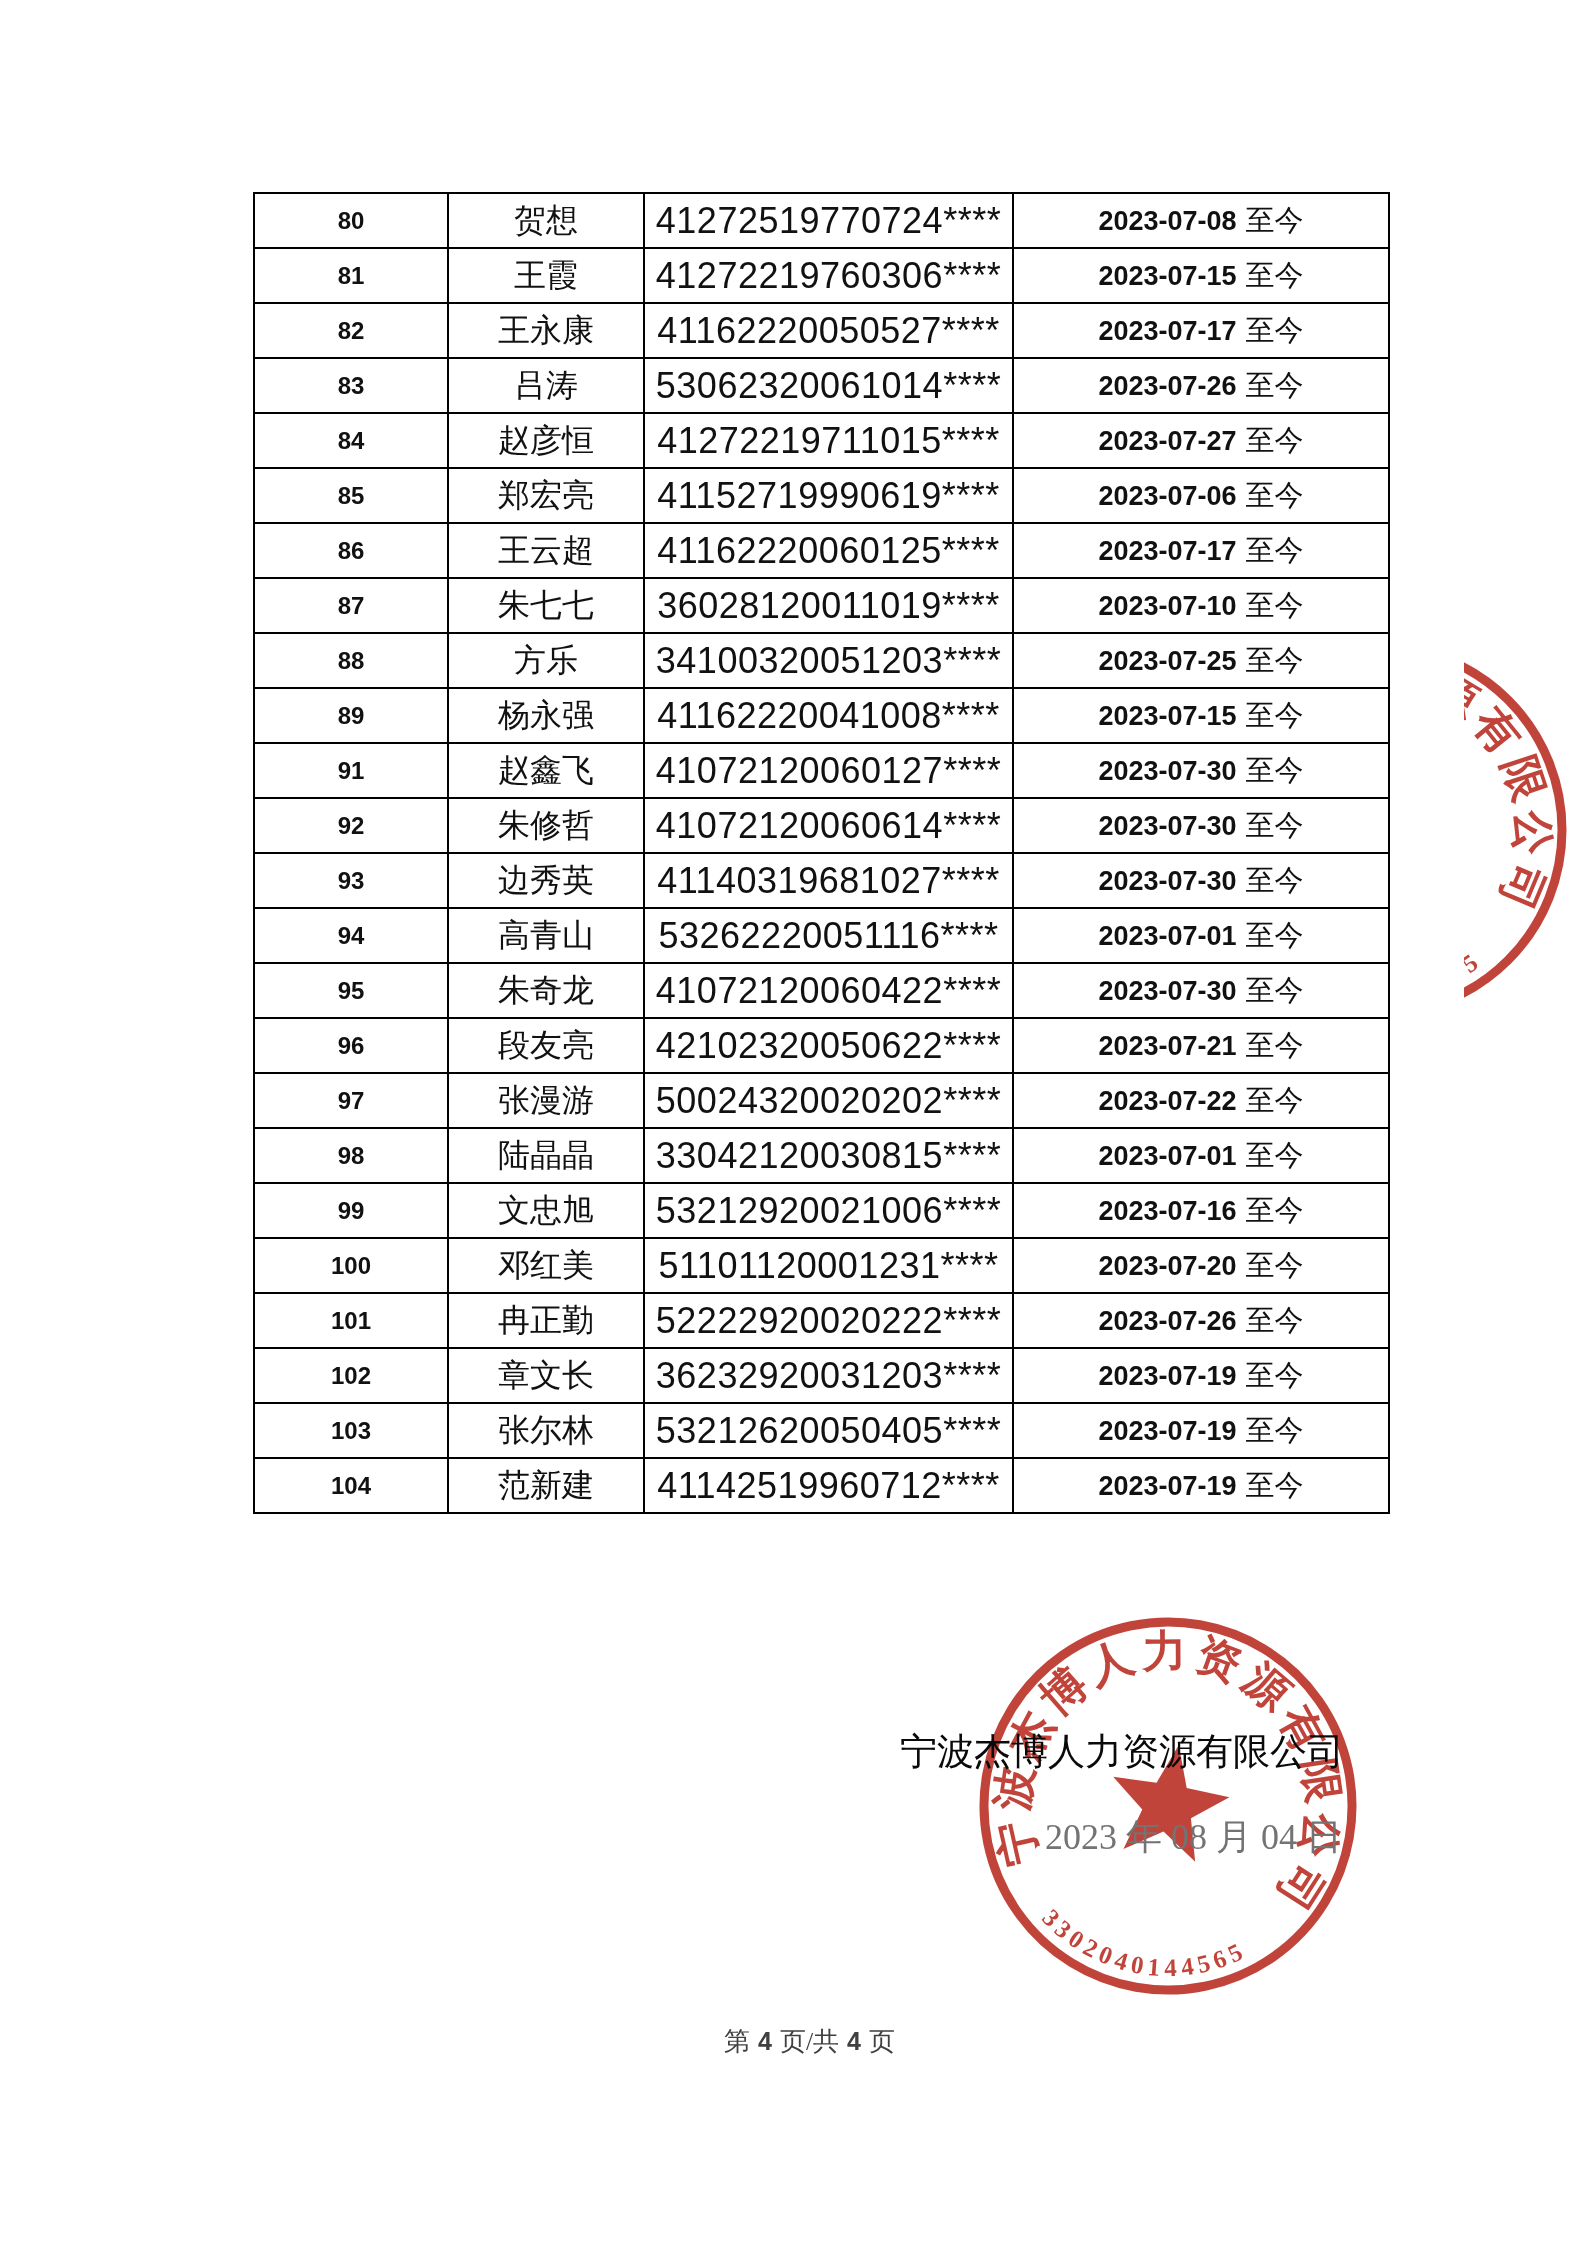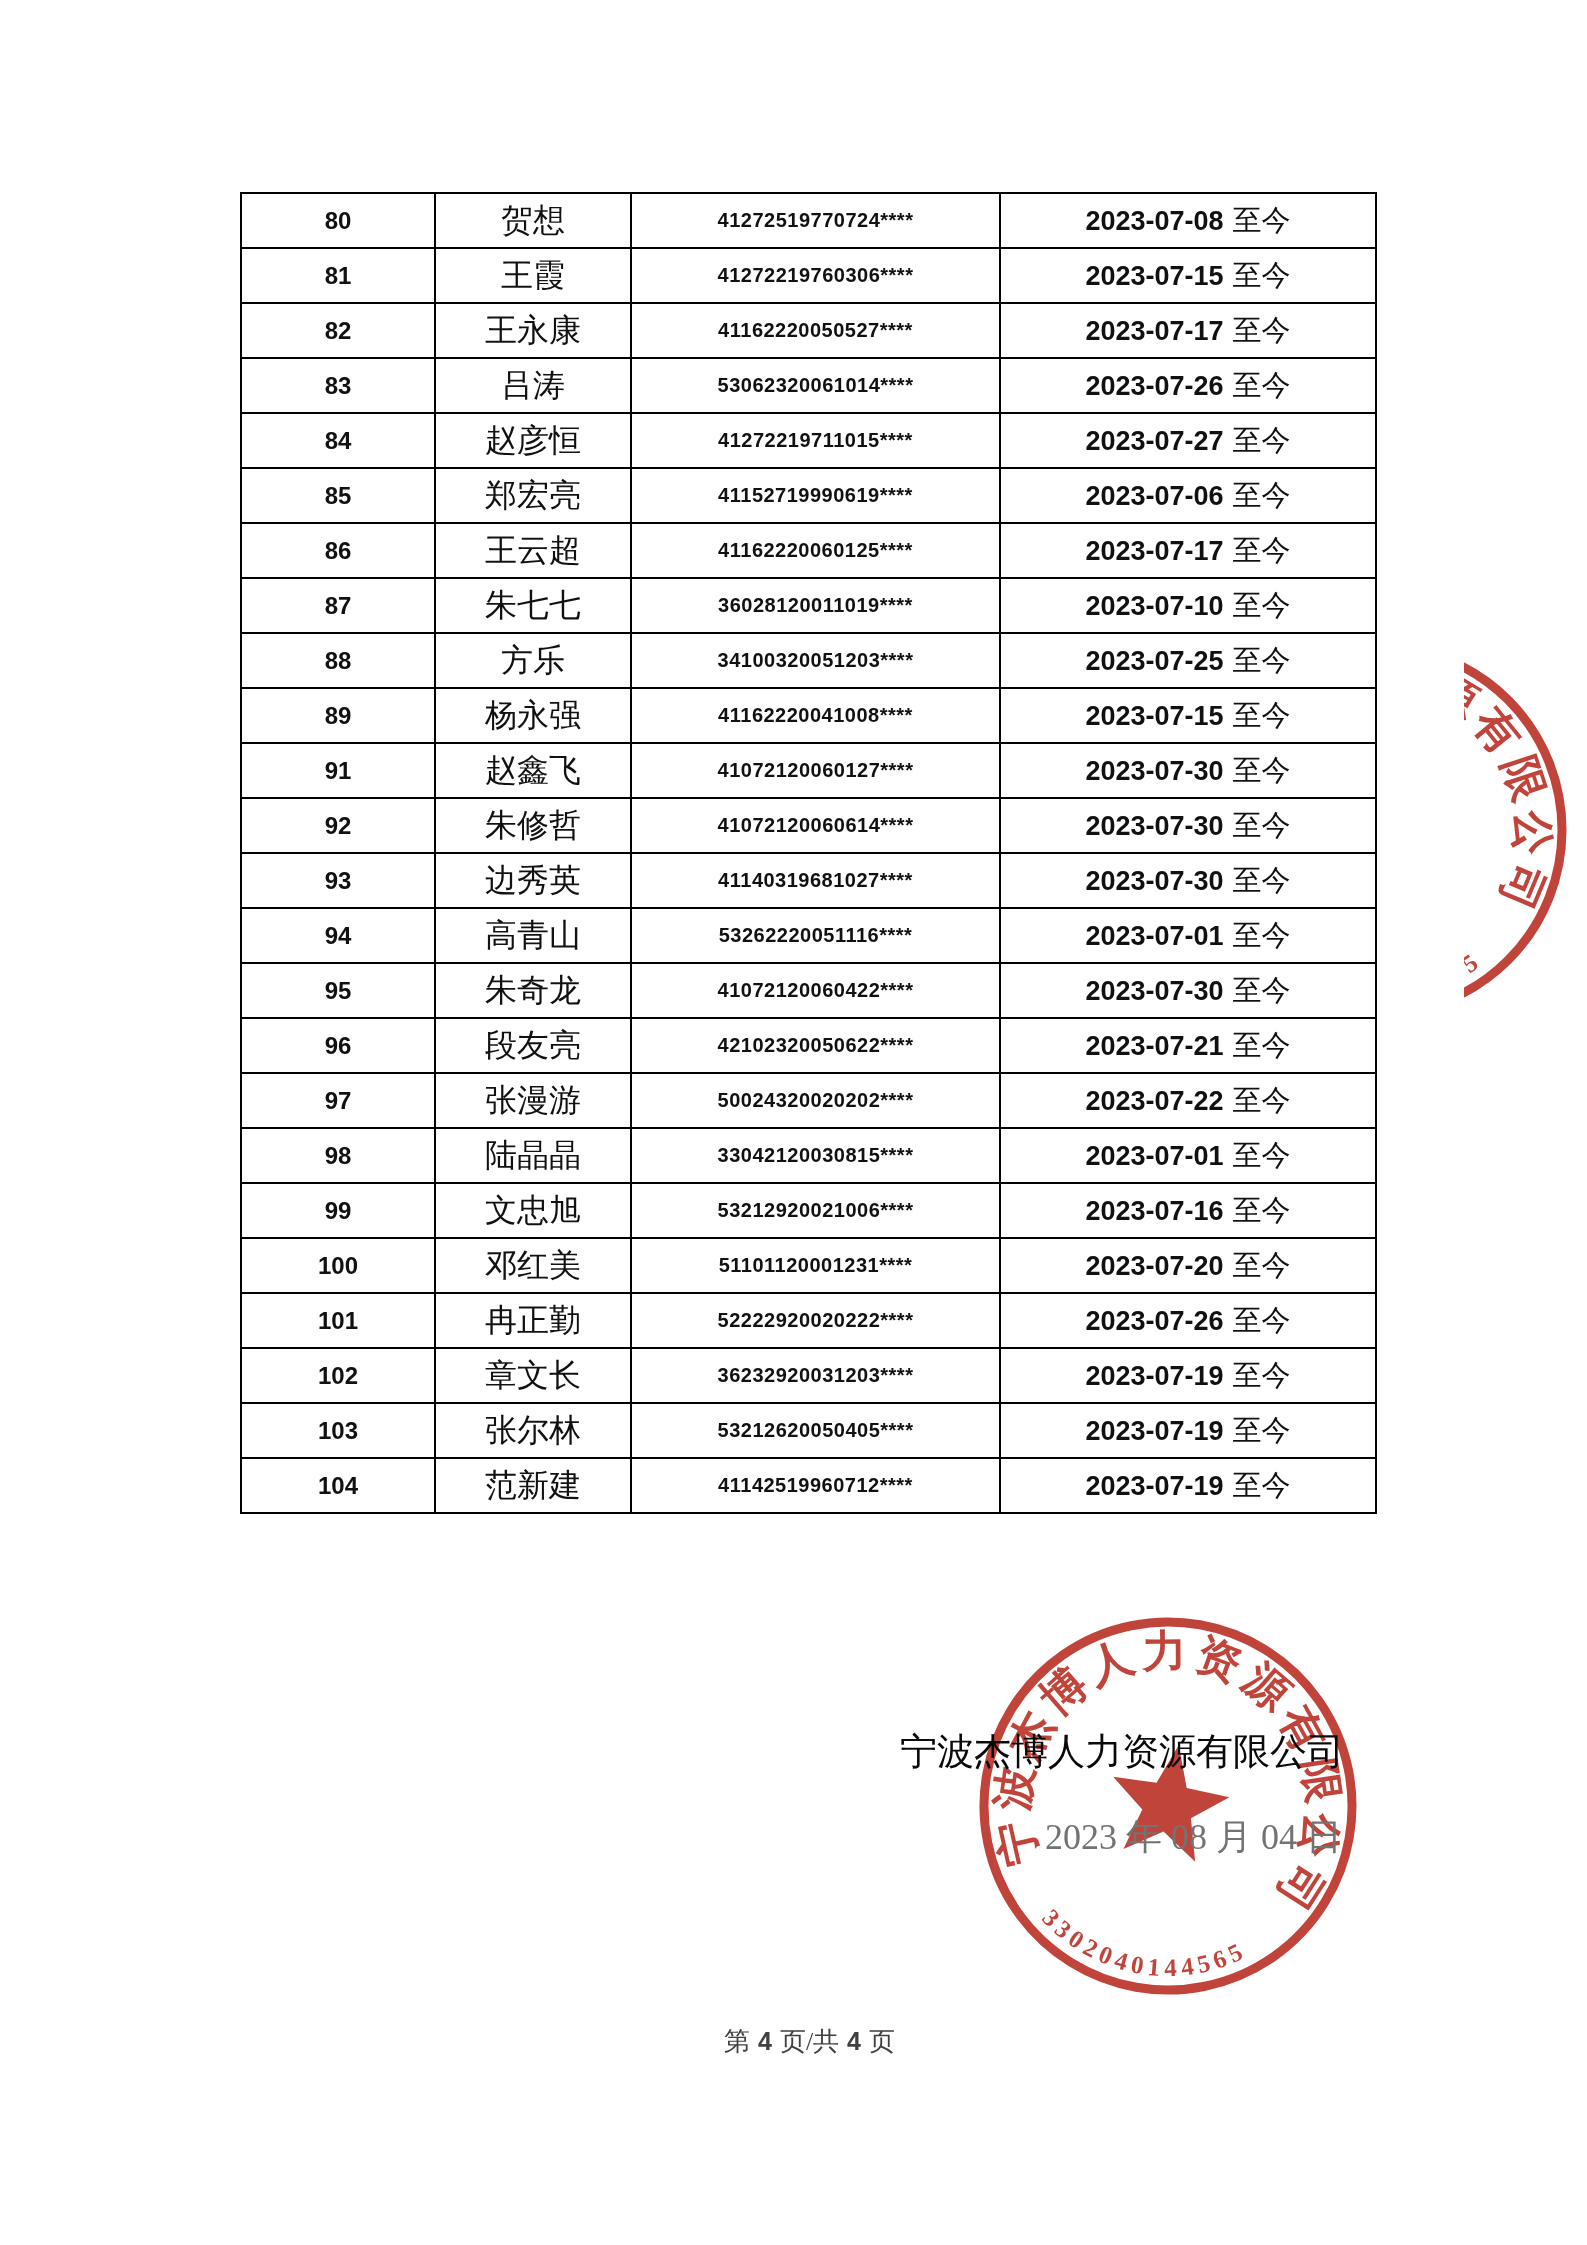--- a/index.html
+++ b/index.html
@@ -2,31 +2,31 @@
 <html><head>
 <meta charset="utf-8">
 <style>
   html,body { margin:0; padding:0; background:#ffffff; }
   .page {
     position:relative; width:1587px; height:2245px; background:#ffffff;
     font-family:"Liberation Sans", sans-serif; color:#111; overflow:hidden;
   }
   
   .roster {
-    position:absolute; left:240px; top:192px;
+    position:absolute; left:253px; top:192px;
     border-collapse:collapse; table-layout:fixed; width:1135px;
   }
   .roster td {
     border:2px solid #000; height:53px; padding:0;
     text-align:center; vertical-align:middle; overflow:hidden;
     white-space:nowrap;
   }
   .cell-no   { font-size:24px; font-weight:700; }
   .cell-name { font-family:"Liberation Serif", serif; font-size:32px; font-weight:400; }
-  .cell-id   { font-size:20px; font-weight:700; letter-spacing:0.5px; }
+  .cell-id   { font-size:36px; font-weight:400; letter-spacing:0.5px; }
   .cell-date { font-size:27px; font-weight:700; }
   .date-suffix {
     font-family:"Liberation Serif", serif; font-weight:400;
     font-size:29px; margin-left:9px;
   }
   
   .sig-company {
     position:absolute; left:900px; top:1727px; z-index:3;
     font-family:"Liberation Serif", serif; font-size:37px; color:#0a0a0a;
     white-space:nowrap;

